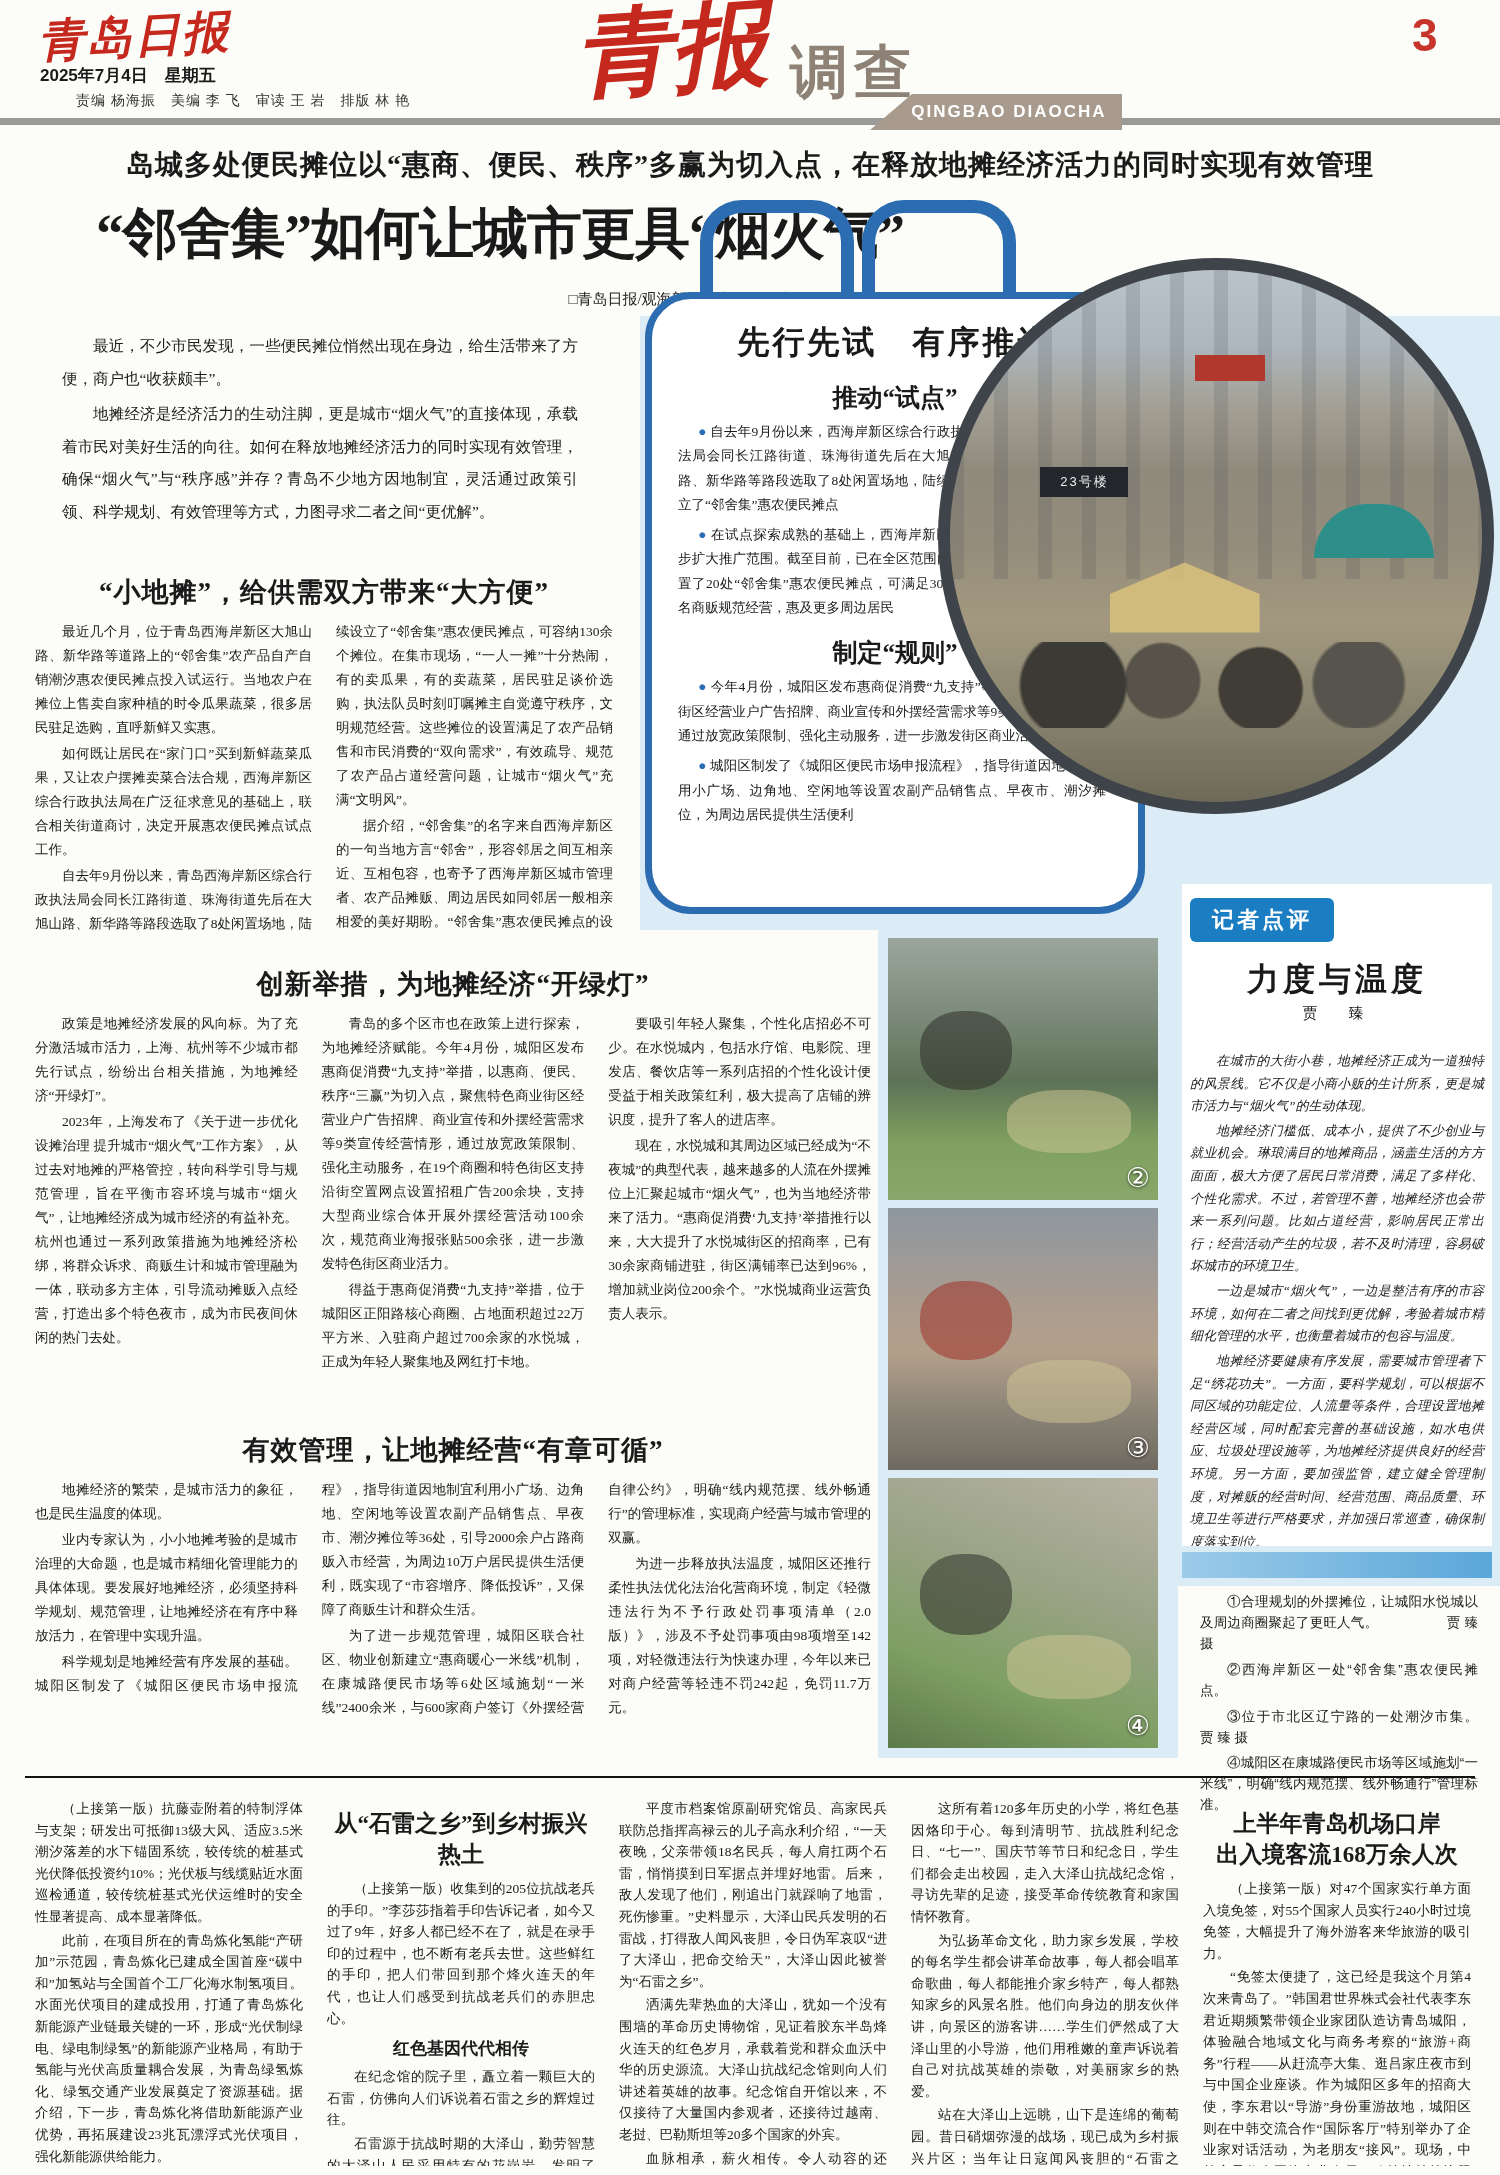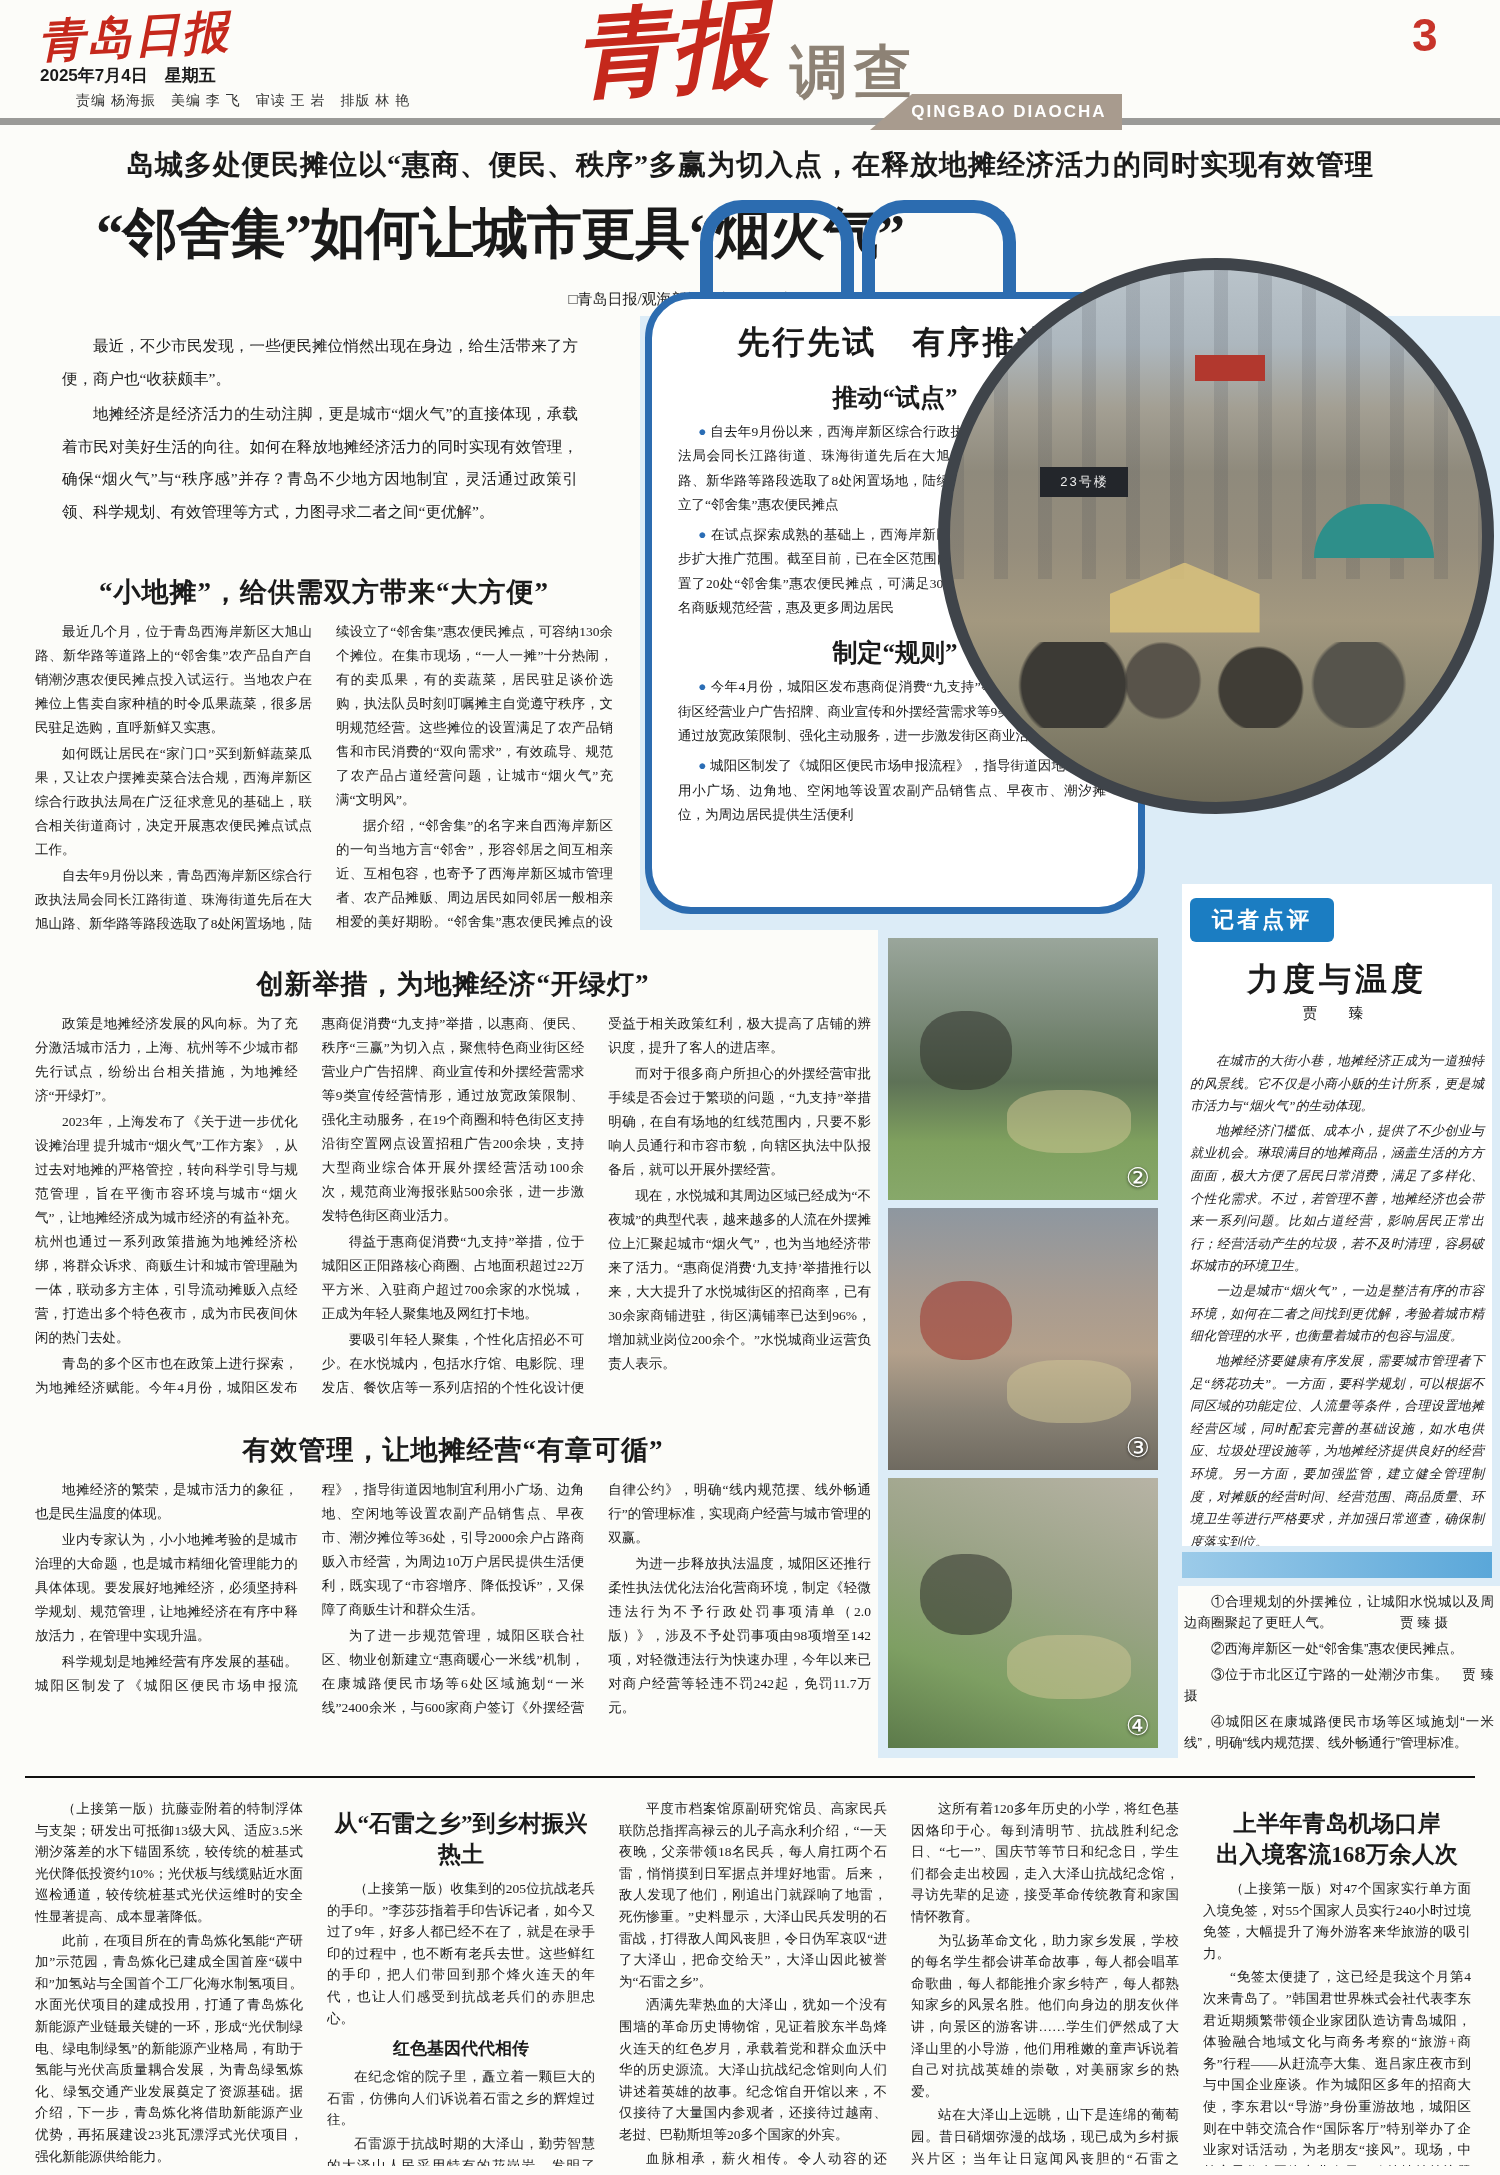--- a/index.html
+++ b/index.html
@@ -104,21 +104,21 @@
   .comment-label{display:inline-block;background:#1b7dc2;color:#fff;font-size:22px;font-weight:700;
                 padding:7px 22px;border-radius:6px;font-family:"Liberation Sans",sans-serif;letter-spacing:3px;}
   .comment-title{font-size:32px;font-weight:900;text-align:center;margin:16px 0 2px 0;letter-spacing:4px;}
   .comment-author{font-size:15px;font-weight:400;text-align:center;letter-spacing:8px;margin-bottom:27px;}
   .comment-body p{font-size:13px;line-height:1.74;font-style:italic;}
   .comment-bar{left:1182px;top:1552px;width:310px;height:26px;z-index:4;
                background:linear-gradient(90deg,#9ccbe9,#5aa7d9);}
 
   
   .captions{left:1178px;top:1586px;width:322px;height:176px;background:#fcfcf9;z-index:4;
-            box-sizing:border-box;padding:6px 6px;}
+            box-sizing:border-box;padding:6px 22px;}
   .captions p{font-size:13.5px;line-height:1.55;font-family:"Liberation Sans",sans-serif;margin-bottom:5px;}
 
   
   .bottom-rule{left:25px;top:1776px;width:1450px;height:2px;background:#111;}
   .bcol{top:1798px;width:268px;height:368px;overflow:hidden;}
   .bcol p{font-size:13.5px;line-height:1.6;}
   .bc1{left:35px;} .bc2{left:327px;} .bc3{left:619px;} .bc4{left:911px;} .bc5{left:1203px;}
   .bhead{font-size:23px;font-weight:900;text-align:center;line-height:1.35;margin:10px 0 8px 0;}
   .bsub{font-size:17px;font-weight:900;text-align:center;margin:8px 0 6px 0;}
 </style>
@@ -183,21 +183,20 @@
     <div class="num-label">①</div>
   </div>
 
   <div class="abs sec-head h2pos">创新举措，为地摊经济“开绿灯”</div>
   <div class="abs body2">
       <p>政策是地摊经济发展的风向标。为了充分激活城市活力，上海、杭州等不少城市都先行试点，纷纷出台相关措施，为地摊经济“开绿灯”。</p>
       <p>2023年，上海发布了《关于进一步优化设摊治理 提升城市“烟火气”工作方案》，从过去对地摊的严格管控，转向科学引导与规范管理，旨在平衡市容环境与城市“烟火气”，让地摊经济成为城市经济的有益补充。杭州也通过一系列政策措施为地摊经济松绑，将群众诉求、商贩生计和城市管理融为一体，联动多方主体，引导流动摊贩入点经营，打造出多个特色夜市，成为市民夜间休闲的热门去处。</p>
       <p>青岛的多个区市也在政策上进行探索，为地摊经济赋能。今年4月份，城阳区发布惠商促消费“九支持”举措，以惠商、便民、秩序“三赢”为切入点，聚焦特色商业街区经营业户广告招牌、商业宣传和外摆经营需求等9类宣传经营情形，通过放宽政策限制、强化主动服务，在19个商圈和特色街区支持沿街空置网点设置招租广告200余块，支持大型商业综合体开展外摆经营活动100余次，规范商业海报张贴500余张，进一步激发特色街区商业活力。</p>
       <p>得益于惠商促消费“九支持”举措，位于城阳区正阳路核心商圈、占地面积超过22万平方米、入驻商户超过700余家的水悦城，正成为年轻人聚集地及网红打卡地。</p>
       <p>要吸引年轻人聚集，个性化店招必不可少。在水悦城内，包括水疗馆、电影院、理发店、餐饮店等一系列店招的个性化设计便受益于相关政策红利，极大提高了店铺的辨识度，提升了客人的进店率。</p>
-      <p>而对于很多商户所担心的外摆经营审批手续是否会过于繁琐的问题，“九支持”举措明确，在自有场地的红线范围内，只要不影响人员通行和市容市貌，向辖区执法中队报备后，就可以开展外摆经营。</p>
       <p>现在，水悦城和其周边区域已经成为“不夜城”的典型代表，越来越多的人流在外摆摊位上汇聚起城市“烟火气”，也为当地经济带来了活力。“惠商促消费‘九支持’举措推行以来，大大提升了水悦城街区的招商率，已有30余家商铺进驻，街区满铺率已达到96%，增加就业岗位200余个。”水悦城商业运营负责人表示。</p>
     </div>
 
   <div class="abs sec-head h3pos">有效管理，让地摊经营“有章可循”</div>
   <div class="abs body3">
       <p>地摊经济的繁荣，是城市活力的象征，也是民生温度的体现。</p>
       <p>业内专家认为，小小地摊考验的是城市治理的大命题，也是城市精细化管理能力的具体体现。要发展好地摊经济，必须坚持科学规划、规范管理，让地摊经济在有序中释放活力，在管理中实现升温。</p>
       <p>科学规划是地摊经营有序发展的基础。城阳区制发了《城阳区便民市场申报流程》，指导街道因地制宜利用小广场、边角地、空闲地等设置农副产品销售点、早夜市、潮汐摊位等36处，引导2000余户占路商贩入市经营，为周边10万户居民提供生活便利，既实现了“市容增序、降低投诉”，又保障了商贩生计和群众生活。</p>
       <p>为了进一步规范管理，城阳区联合社区、物业创新建立“惠商暖心一米线”机制，在康城路便民市场等6处区域施划“一米线”2400余米，与600家商户签订《外摆经营自律公约》，明确“线内规范摆、线外畅通行”的管理标准，实现商户经营与城市管理的双赢。</p>
       <p>为进一步释放执法温度，城阳区还推行柔性执法优化法治化营商环境，制定《轻微违法行为不予行政处罚事项清单（2.0版）》，涉及不予处罚事项由98项增至142项，对轻微违法行为快速办理，今年以来已对商户经营等轻违不罚242起，免罚11.7万元。</p>

